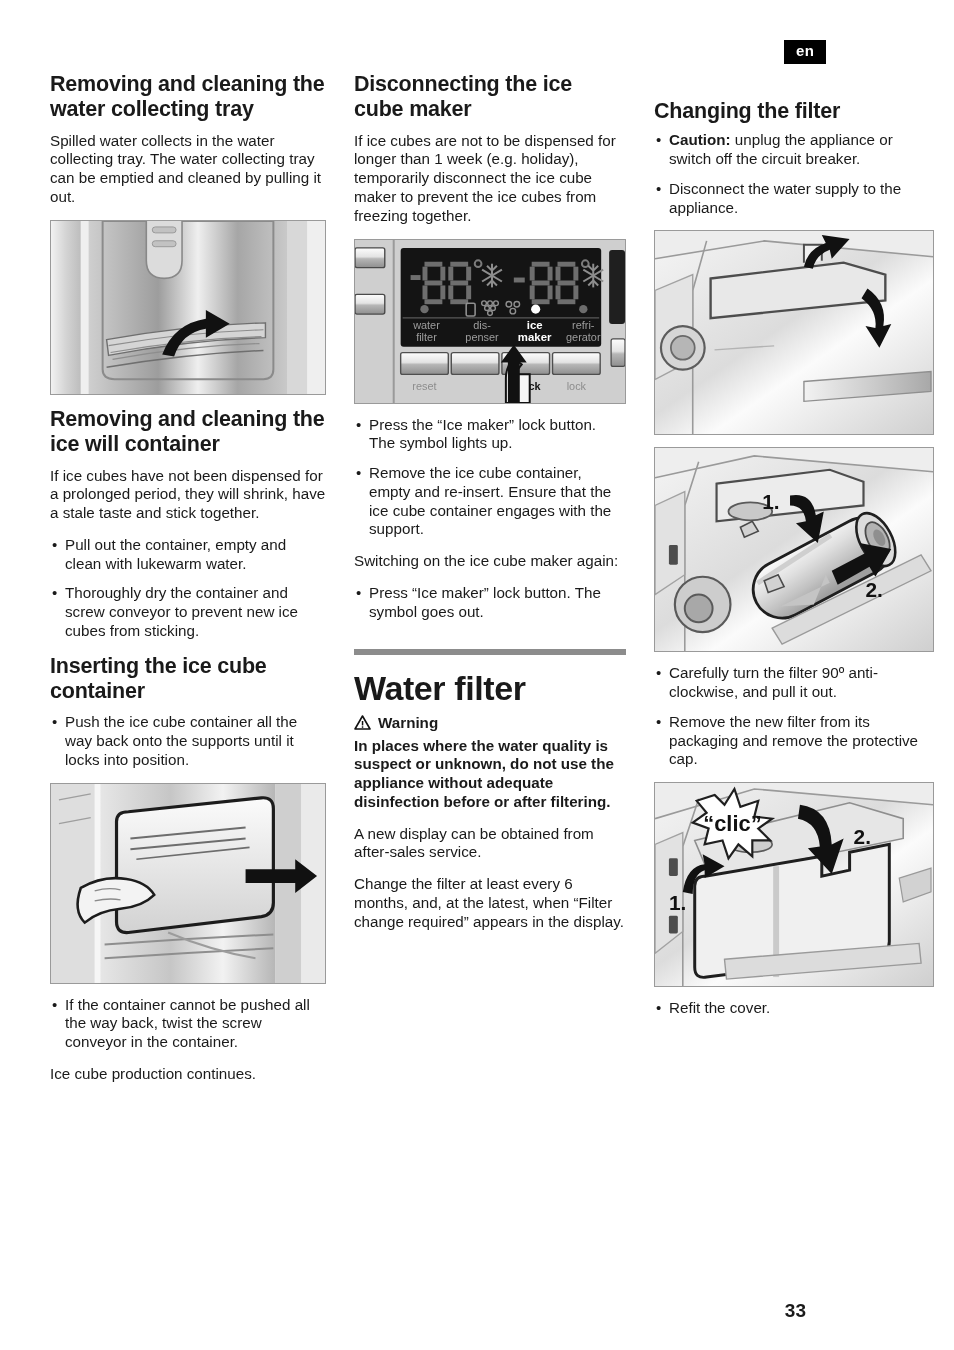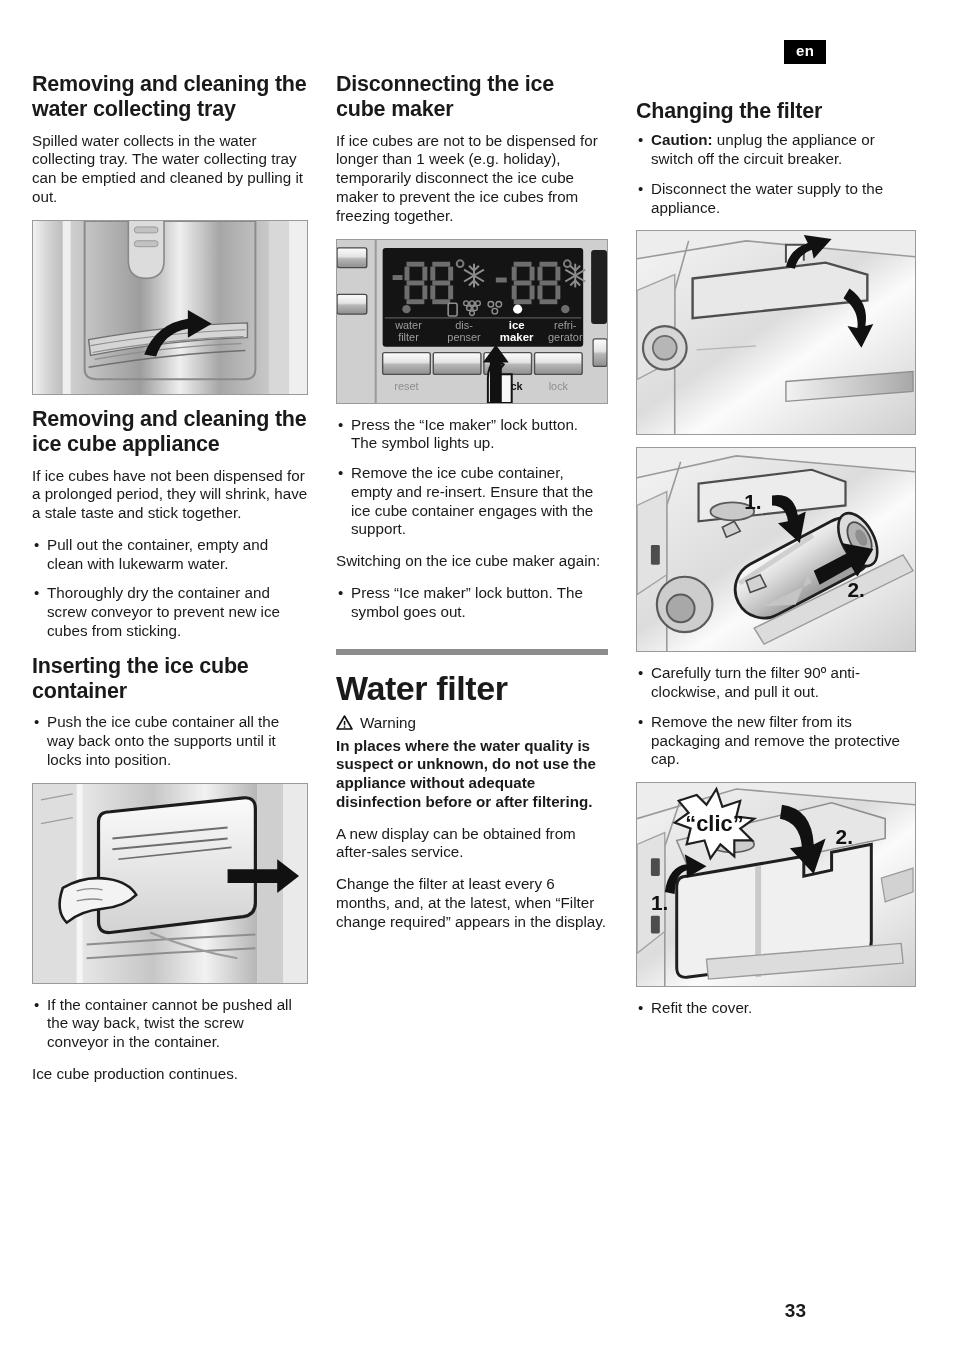--- a/index.html
+++ b/index.html
@@ -19,21 +19,21 @@
     position: absolute; top: 40px; right: 26px;
     background: #000; color: #fff;
     font-size: 15px; font-weight: bold;
     padding: 3px 12px 4px 12px;
     letter-spacing: .2px;
     line-height: 1.1;
   }
 
   
   .cols {
-    position: absolute; top: 72px; left: 32px;
+    position: absolute; top: 72px; left: 50px;
     width: 884px;
     display: flex;
     gap: 28px;
     justify-content: space-between;
   }
   .col { width: 276px; }
   .col.mid { width: 272px; }
   .col.right { width: 280px; margin-top: 27px; }
 
   h2.head {
@@ -75,21 +75,21 @@
     font-size: 15px;
   }
   ul.bullets li b { font-weight: bold; }
 
   .sect-rule {
     height: 6px; background: #8c8c8c;
     margin: 6px 0 14px 0;
   }
   .warn-line {
     display: flex; align-items: center; gap: 7px;
-    font-size: 15.2px; font-weight: normal;
+    font-size: 15.2px; font-weight: bold;
     margin: 0 0 6px 0;
   }
   .warn-tri { flex: 0 0 auto; }
 
   
   .fig {
     border: 1px solid #9a9a9a;
     background: #e9e9e9;
     margin: 0 0 12px 0;
     position: relative;
@@ -149,21 +149,21 @@
           <path d="M56 120 Q140 105 216 103 L216 118 Q140 120 58 136 Z" fill="#d5d5d5" stroke="#6f6f6f" stroke-width="1.4"></path>
           <path d="M58 126 Q140 112 214 110" fill="none" stroke="#8d8d8d" stroke-width="1.2"></path>
           <path d="M60 133 Q140 119 212 117" fill="none" stroke="#8d8d8d" stroke-width="1.2"></path>
           <path d="M62 140 Q140 126 210 124" fill="none" stroke="#8d8d8d" stroke-width="1.2"></path>
           <path d="M56 148 Q140 134 214 131" fill="none" stroke="#6f6f6f" stroke-width="1.6"></path>
 
           <path d="M112 135 Q124 104 156 99 L156 90 L180 104 L156 118 L156 109 Q132 113 124 137 Z" fill="#111"></path>
         </svg>
       </div>
 
-      <h2 class="head">Removing and cleaning the ice cube appliance</h2>
+      <h2 class="head">Removing and cleaning the ice will container</h2>
       <p class="body">If ice cubes have not been dispensed for a prolonged period, they will shrink, have a stale taste and stick together.</p>
       <ul class="bullets">
         <li>Pull out the container, empty and clean with lukewarm water.</li>
         <li>Thoroughly dry the container and screw conveyor to prevent new ice cubes from sticking.</li>
       </ul>
 
       <h2 class="head">Inserting the ice cube container</h2>
       <ul class="bullets">
         <li>Push the ice cube container all the way back onto the supports until it locks into position.</li>
       </ul>

